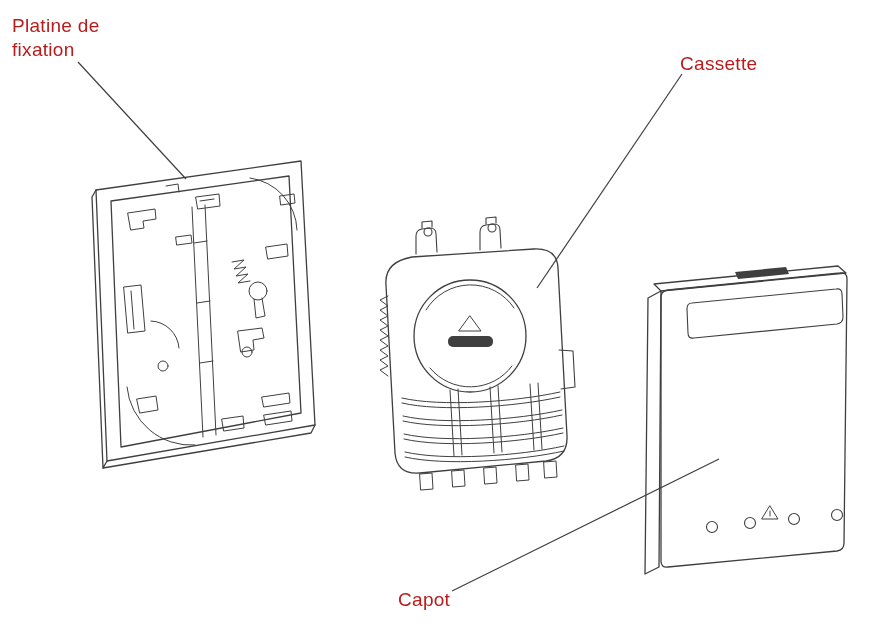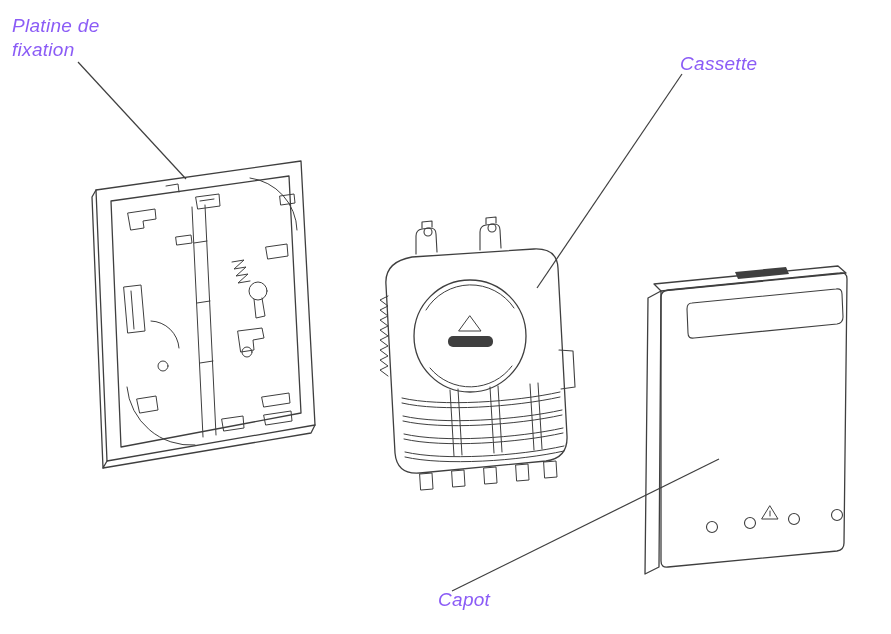--- a/index.html
+++ b/index.html
@@ -15,30 +15,29 @@
     overflow: hidden;
     font-family: "Liberation Sans", sans-serif;
   }
   .diagram-svg {
     position: absolute;
     left: 0;
     top: 0;
   }
   .part-label {
     position: absolute;
-    color: #8b5cf6;
+    color: #b91c1c;
     font-size: 19px;
     line-height: 1.25;
     letter-spacing: 0.3px;
     white-space: nowrap;
-    font-style: italic;
   }
   .label-platine { left: 12px; top: 14px; }
   .label-cassette { left: 680px; top: 52px; }
-  .label-capot { left: 398px; top: 588px; margin-left: 40px; }
+  .label-capot { left: 398px; top: 588px; }
 </style>
 </head>
 <body>
 
 <div class="canvas">
 
   <svg class="diagram-svg" width="891" height="634" viewBox="0 0 891 634">
 
     <g stroke="#3f3f3f" fill="none" stroke-width="1.3" stroke-linejoin="round" stroke-linecap="round">
       <path d="M 96 190 L 301 161 L 315 425 L 107 461 Z"></path>

